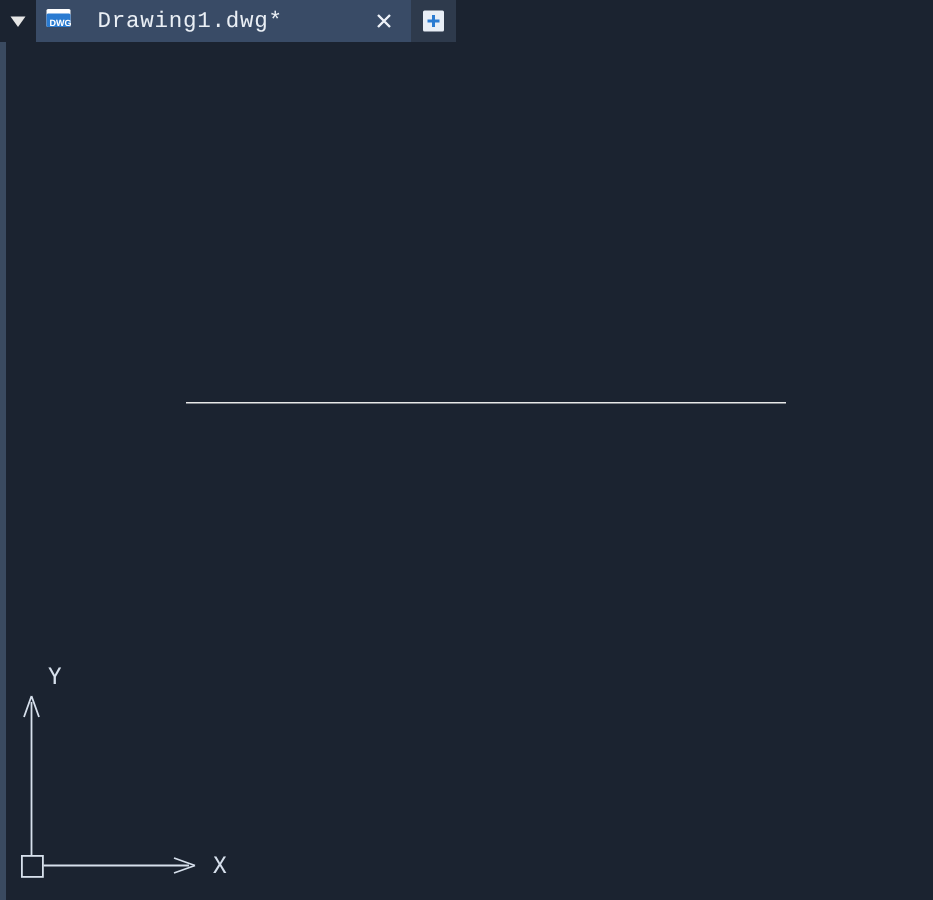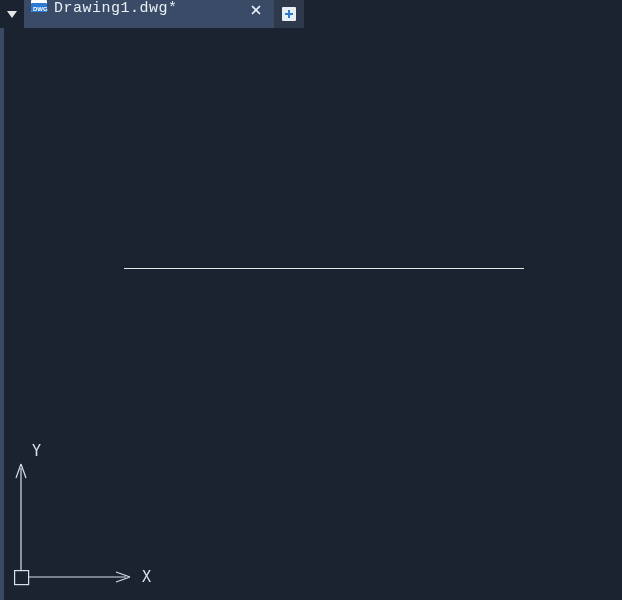--- a/index.html
+++ b/index.html
@@ -30,26 +30,26 @@
       align-items: center;
       justify-content: center;
       background: #1b2330;
       color: #e6e6e6;
       font-size: 12px;
       cursor: pointer;
     }
     .tab-menu-btn svg { display: block; }
     .file-tab {
       display: flex;
-      align-items: flex-start;
+      align-items: center;
       background: #394b66;
       padding: 0 8px 0 6px;
       min-width: 250px;
       cursor: pointer;
-      gap: 6px;
+      gap: 17px;
     }
     .file-icon {
       width: 18px; height: 16px;
       display: flex; align-items: center; justify-content: center;
     }
     .file-icon svg { display: block; }
     .file-tab-label {
       color: #eaeff5;
       font-size: 15px;
       letter-spacing: 0.5px;

